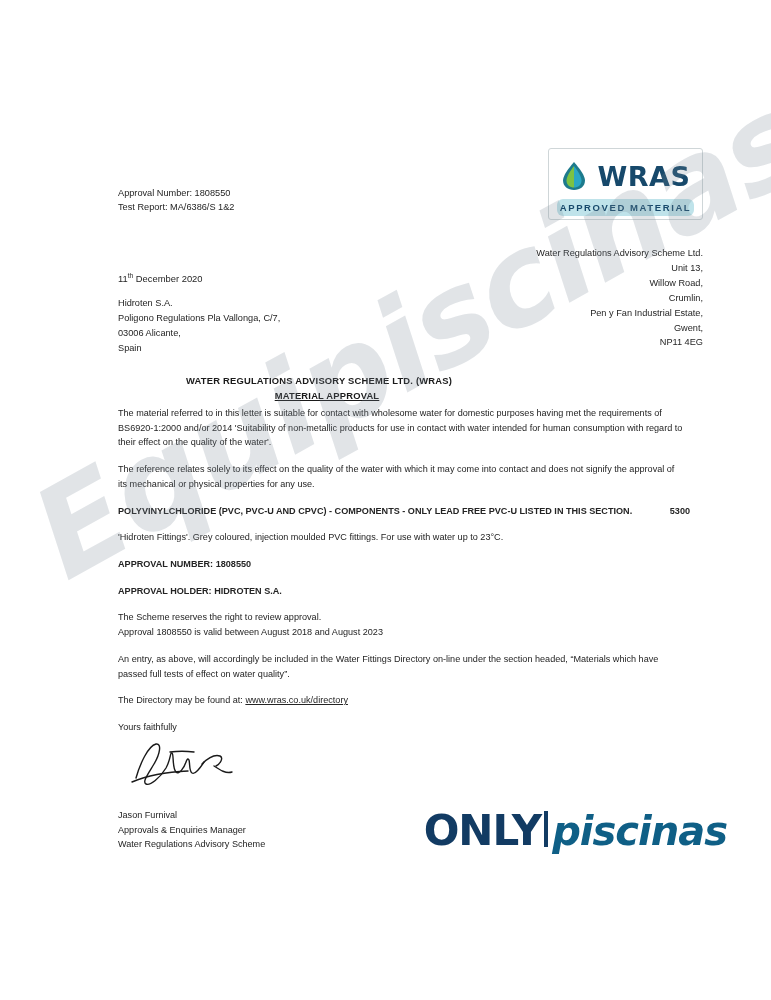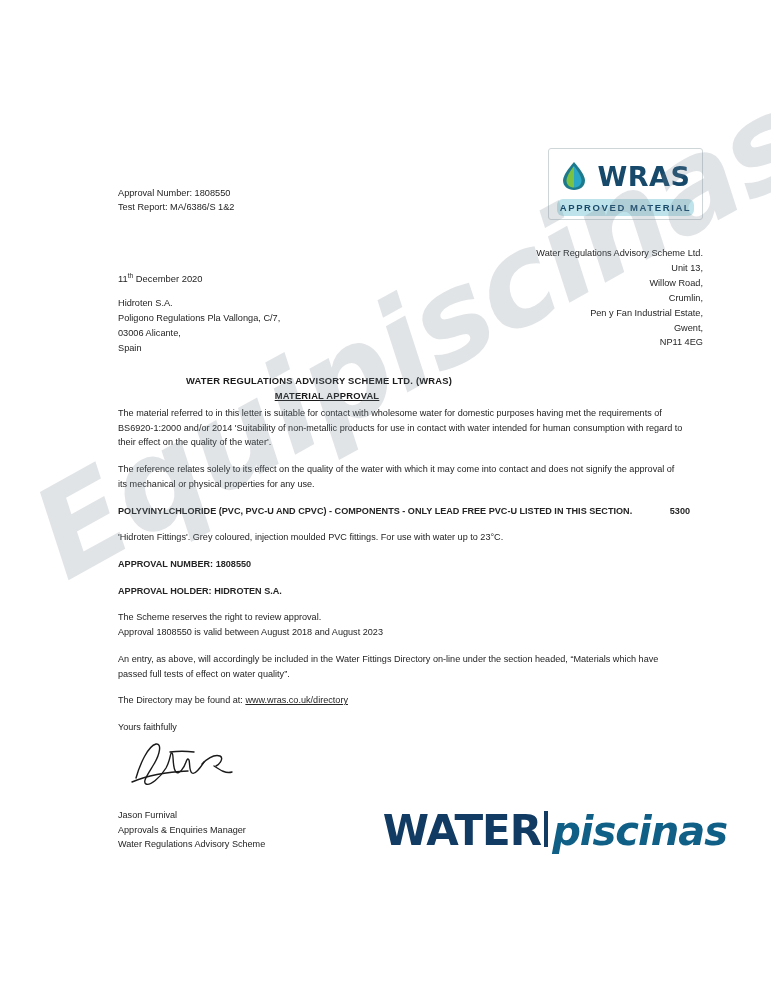--- a/index.html
+++ b/index.html
@@ -344,18 +344,18 @@
 
     <div class="signoff">
       <div>Jason Furnival</div>
       <div>Approvals &amp; Enquiries Manager</div>
       <div>Water Regulations Advisory Scheme</div>
     </div>
 
   </div>
 
   <div class="equi-logo">
-    <span class="equi-main">WATER</span>
+    <span class="equi-main">ONLY</span>
     <span class="equi-bar"></span>
     <span class="equi-sub">piscinas</span>
   </div>
 
 </div>
 
 </body></html>

